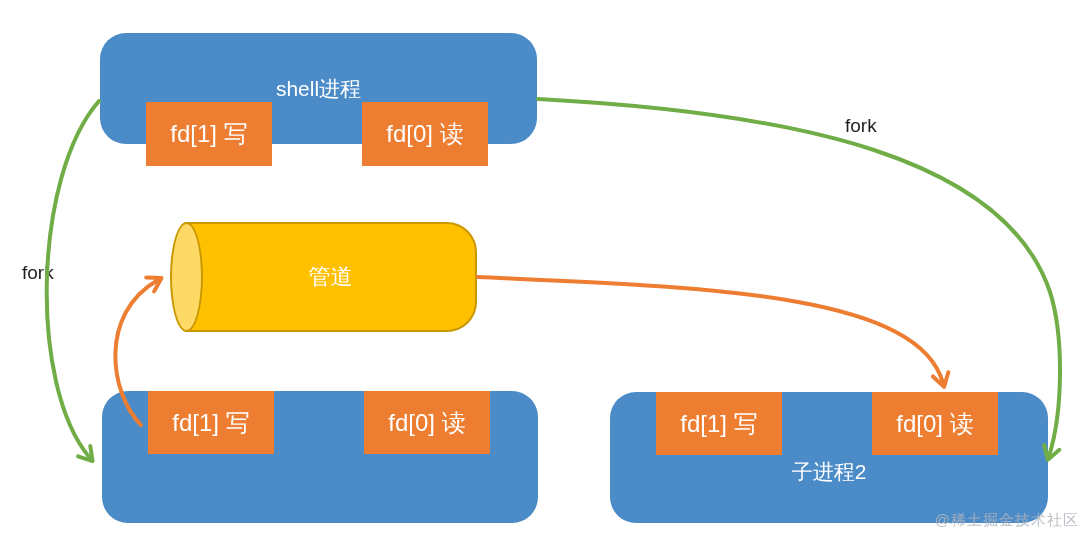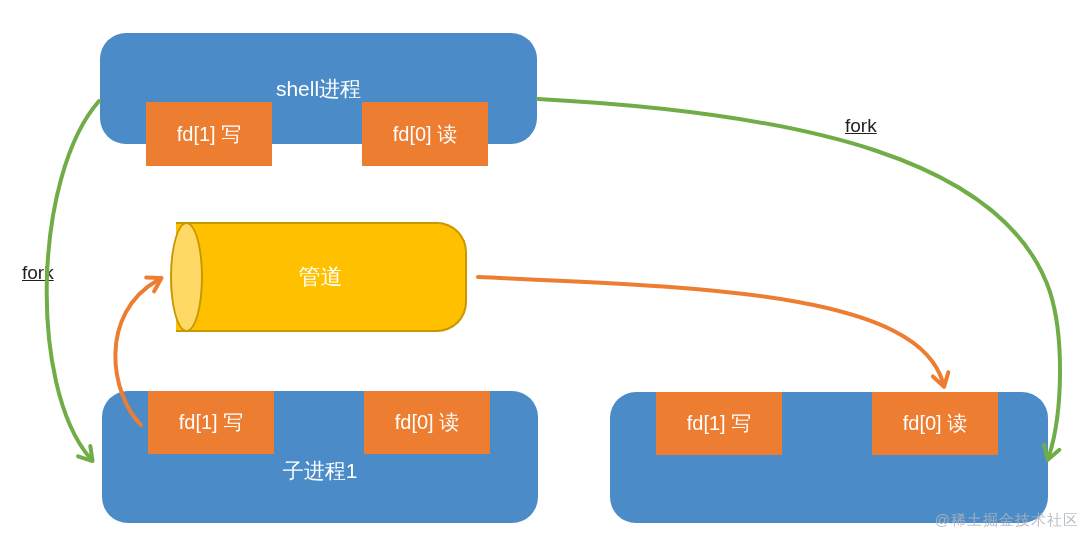--- a/index.html
+++ b/index.html
@@ -22,53 +22,53 @@
   .proc{
     position:absolute;background:var(--process-fill);border-radius:26px;
   }
   .proc-title{
     position:absolute;left:0;width:100%;text-align:center;
     color:var(--box-text);font-size:21px;font-weight:400;
   }
   .fd{
     position:absolute;background:var(--fd-fill);color:var(--box-text);
     display:flex;align-items:center;justify-content:center;
-    font-size:20px;white-space:nowrap;
+    font-size:24px;white-space:nowrap;
   }
   .fd.l{left:46px;width:126px;}
   .fd.r{left:262px;width:126px;}
 
   
   #shell{left:100px;top:33px;width:437px;height:111px;}
   #shell .proc-title{top:42px;}
   #shell .fd{top:69px;height:64px;}
 
   
   .child .fd{top:0;height:63px;}
   .child .proc-title{top:66px;}
   #child1{left:102px;top:391px;width:436px;height:132px;}
   #child2{left:610px;top:392px;width:438px;height:131px;}
 
   
   .pipe-body{
-    position:absolute;left:176px;top:222px;width:291px;height:110px;
+    position:absolute;left:186px;top:222px;width:291px;height:110px;
     box-sizing:border-box;background:var(--pipe-fill);
     border:2px solid var(--pipe-outline);border-left:none;
     border-radius:0 30px 30px 0;
     display:flex;align-items:center;justify-content:center;
     color:var(--box-text);font-size:22px;
   }
   .pipe-face{
     position:absolute;left:170px;top:222px;width:33px;height:110px;
     box-sizing:border-box;background:var(--pipe-face-fill);
     border:2px solid var(--pipe-outline);border-radius:50%;
   }
 
   .fork-label{
-    position:absolute;color:var(--label-text);font-size:19px;text-decoration:underline;
+    position:absolute;color:var(--label-text);font-size:19px;
   }
   #fork-left{left:22px;top:262px;}
   #fork-right{left:845px;top:115px;}
 
   .watermark{
     position:absolute;right:8px;bottom:12px;font-size:15px;
     color:var(--watermark-text);opacity:.85;letter-spacing:1px;
   }
 
   svg.arrows{
@@ -93,26 +93,26 @@
   </div>
 
   <div class="pipe-body">
     <span>管道</span>
   </div>
   <div class="pipe-face"></div>
 
   <div class="proc child" id="child1">
     <div class="fd l">fd[1] 写</div>
     <div class="fd r">fd[0] 读</div>
-    <div class="proc-title">子进程1</div>
   </div>
 
   <div class="proc child" id="child2">
     <div class="fd l">fd[1] 写</div>
     <div class="fd r">fd[0] 读</div>
+    <div class="proc-title">子进程2</div>
   </div>
 
   <div class="fork-label" id="fork-left">fork</div>
   <div class="fork-label" id="fork-right">fork</div>
 
   <div class="watermark">@稀土掘金技术社区</div>
 
   <svg class="arrows" viewBox="0 0 1087 542">
     <defs>
       <marker id="mk-green" orient="auto" markerUnits="userSpaceOnUse" markerWidth="26" markerHeight="26" refX="13" refY="13">

